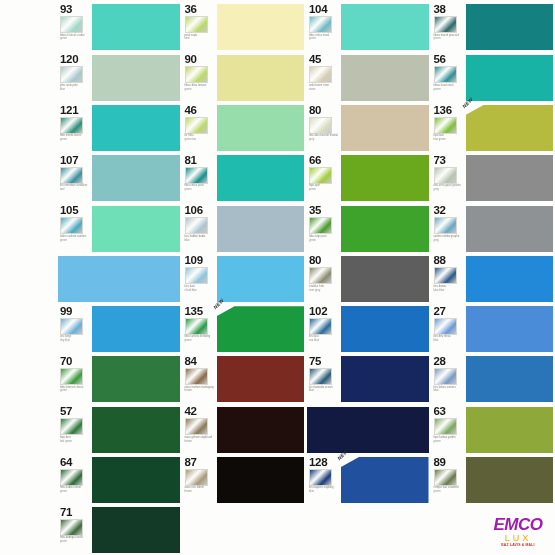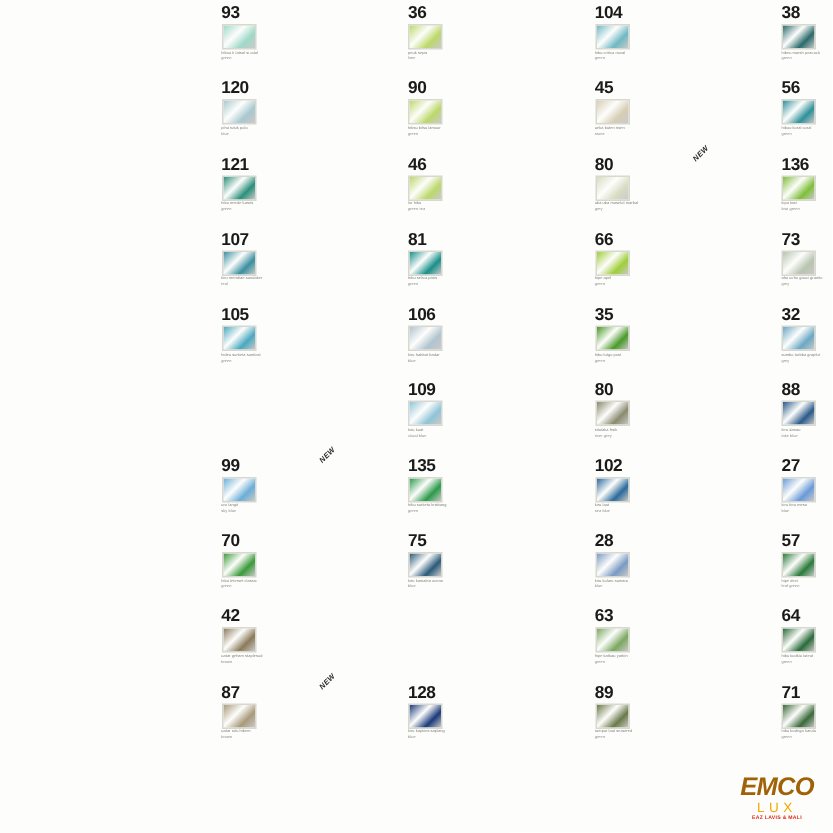--- a/index.html
+++ b/index.html
@@ -18,23 +18,22 @@
     position: absolute;
     left: 57px; top: 2px;
     width: 498px; height: 553px;
     display: grid;
     grid-template-columns: repeat(4, 124.5px);
     grid-template-rows: repeat(11, 50.3px);
   }
   .cell {
     position: relative;
     display: flex;
-    align-items: flex-end;
+    align-items: center;
     padding: 2px 2px 2px 1px;
-    flex-direction: column;
   }
   .info {
     width: 34px;
     flex: 0 0 34px;
     padding-left: 2px;
     display: flex;
     flex-direction: column;
     align-items: flex-start;
     height: 100%;
   }
@@ -88,21 +87,21 @@
   #logo {
     position: absolute;
     right: 6px; bottom: 6px;
     width: 62px; height: 33px;
     text-align: center;
   }
   #logo .emco {
     font-size: 17px;
     font-weight: bold;
     font-style: italic;
-    color: #a16207;
+    color: #a21caf;
     letter-spacing: -0.5px;
     line-height: 17px;
     text-shadow: 0.5px 0.5px 0 #fff;
   }
   #logo .lux {
     font-size: 9px;
     font-weight: normal;
     color: #f5a800;
     letter-spacing: 3px;
     line-height: 10px;
@@ -380,20 +379,30 @@
       </div>
       <div class="cell">
         <div class="info">
           <div class="num">70</div>
           <div class="thumb" style="background: linear-gradient(135deg, rgb(58, 154, 58) 0%, rgba(255, 255, 255, 0.133) 40%, rgb(58, 154, 58) 70%, rgba(0, 0, 0, 0.2) 100%);"></div>
           <div class="caption">hibu
 leterset
 classic<span class="en">green</span></div>
         </div>
         <div class="swatch" style="background: rgb(46, 122, 62);"></div>
+      </div>
+      <div class="cell">
+        <div class="info">
+          <div class="num">84</div>
+          <div class="thumb" style="background: linear-gradient(135deg, rgb(138, 106, 74) 0%, rgba(255, 255, 255, 0.133) 40%, rgb(138, 106, 74) 70%, rgba(0, 0, 0, 0.2) 100%);"></div>
+          <div class="caption">uatar
+merhon
+mahogany<span class="en">brown</span></div>
+        </div>
+        <div class="swatch" style="background: rgb(122, 42, 32);"></div>
       </div>
       <div class="cell">
         <div class="info">
           <div class="num">75</div>
           <div class="thumb" style="background: linear-gradient(135deg, rgb(42, 90, 122) 0%, rgba(255, 255, 255, 0.133) 40%, rgb(42, 90, 122) 70%, rgba(0, 0, 0, 0.2) 100%);"></div>
           <div class="caption">kiru
 kamakta
 ocean<span class="en">blue</span></div>
         </div>
         <div class="swatch" style="background: rgb(22, 38, 94);"></div>

